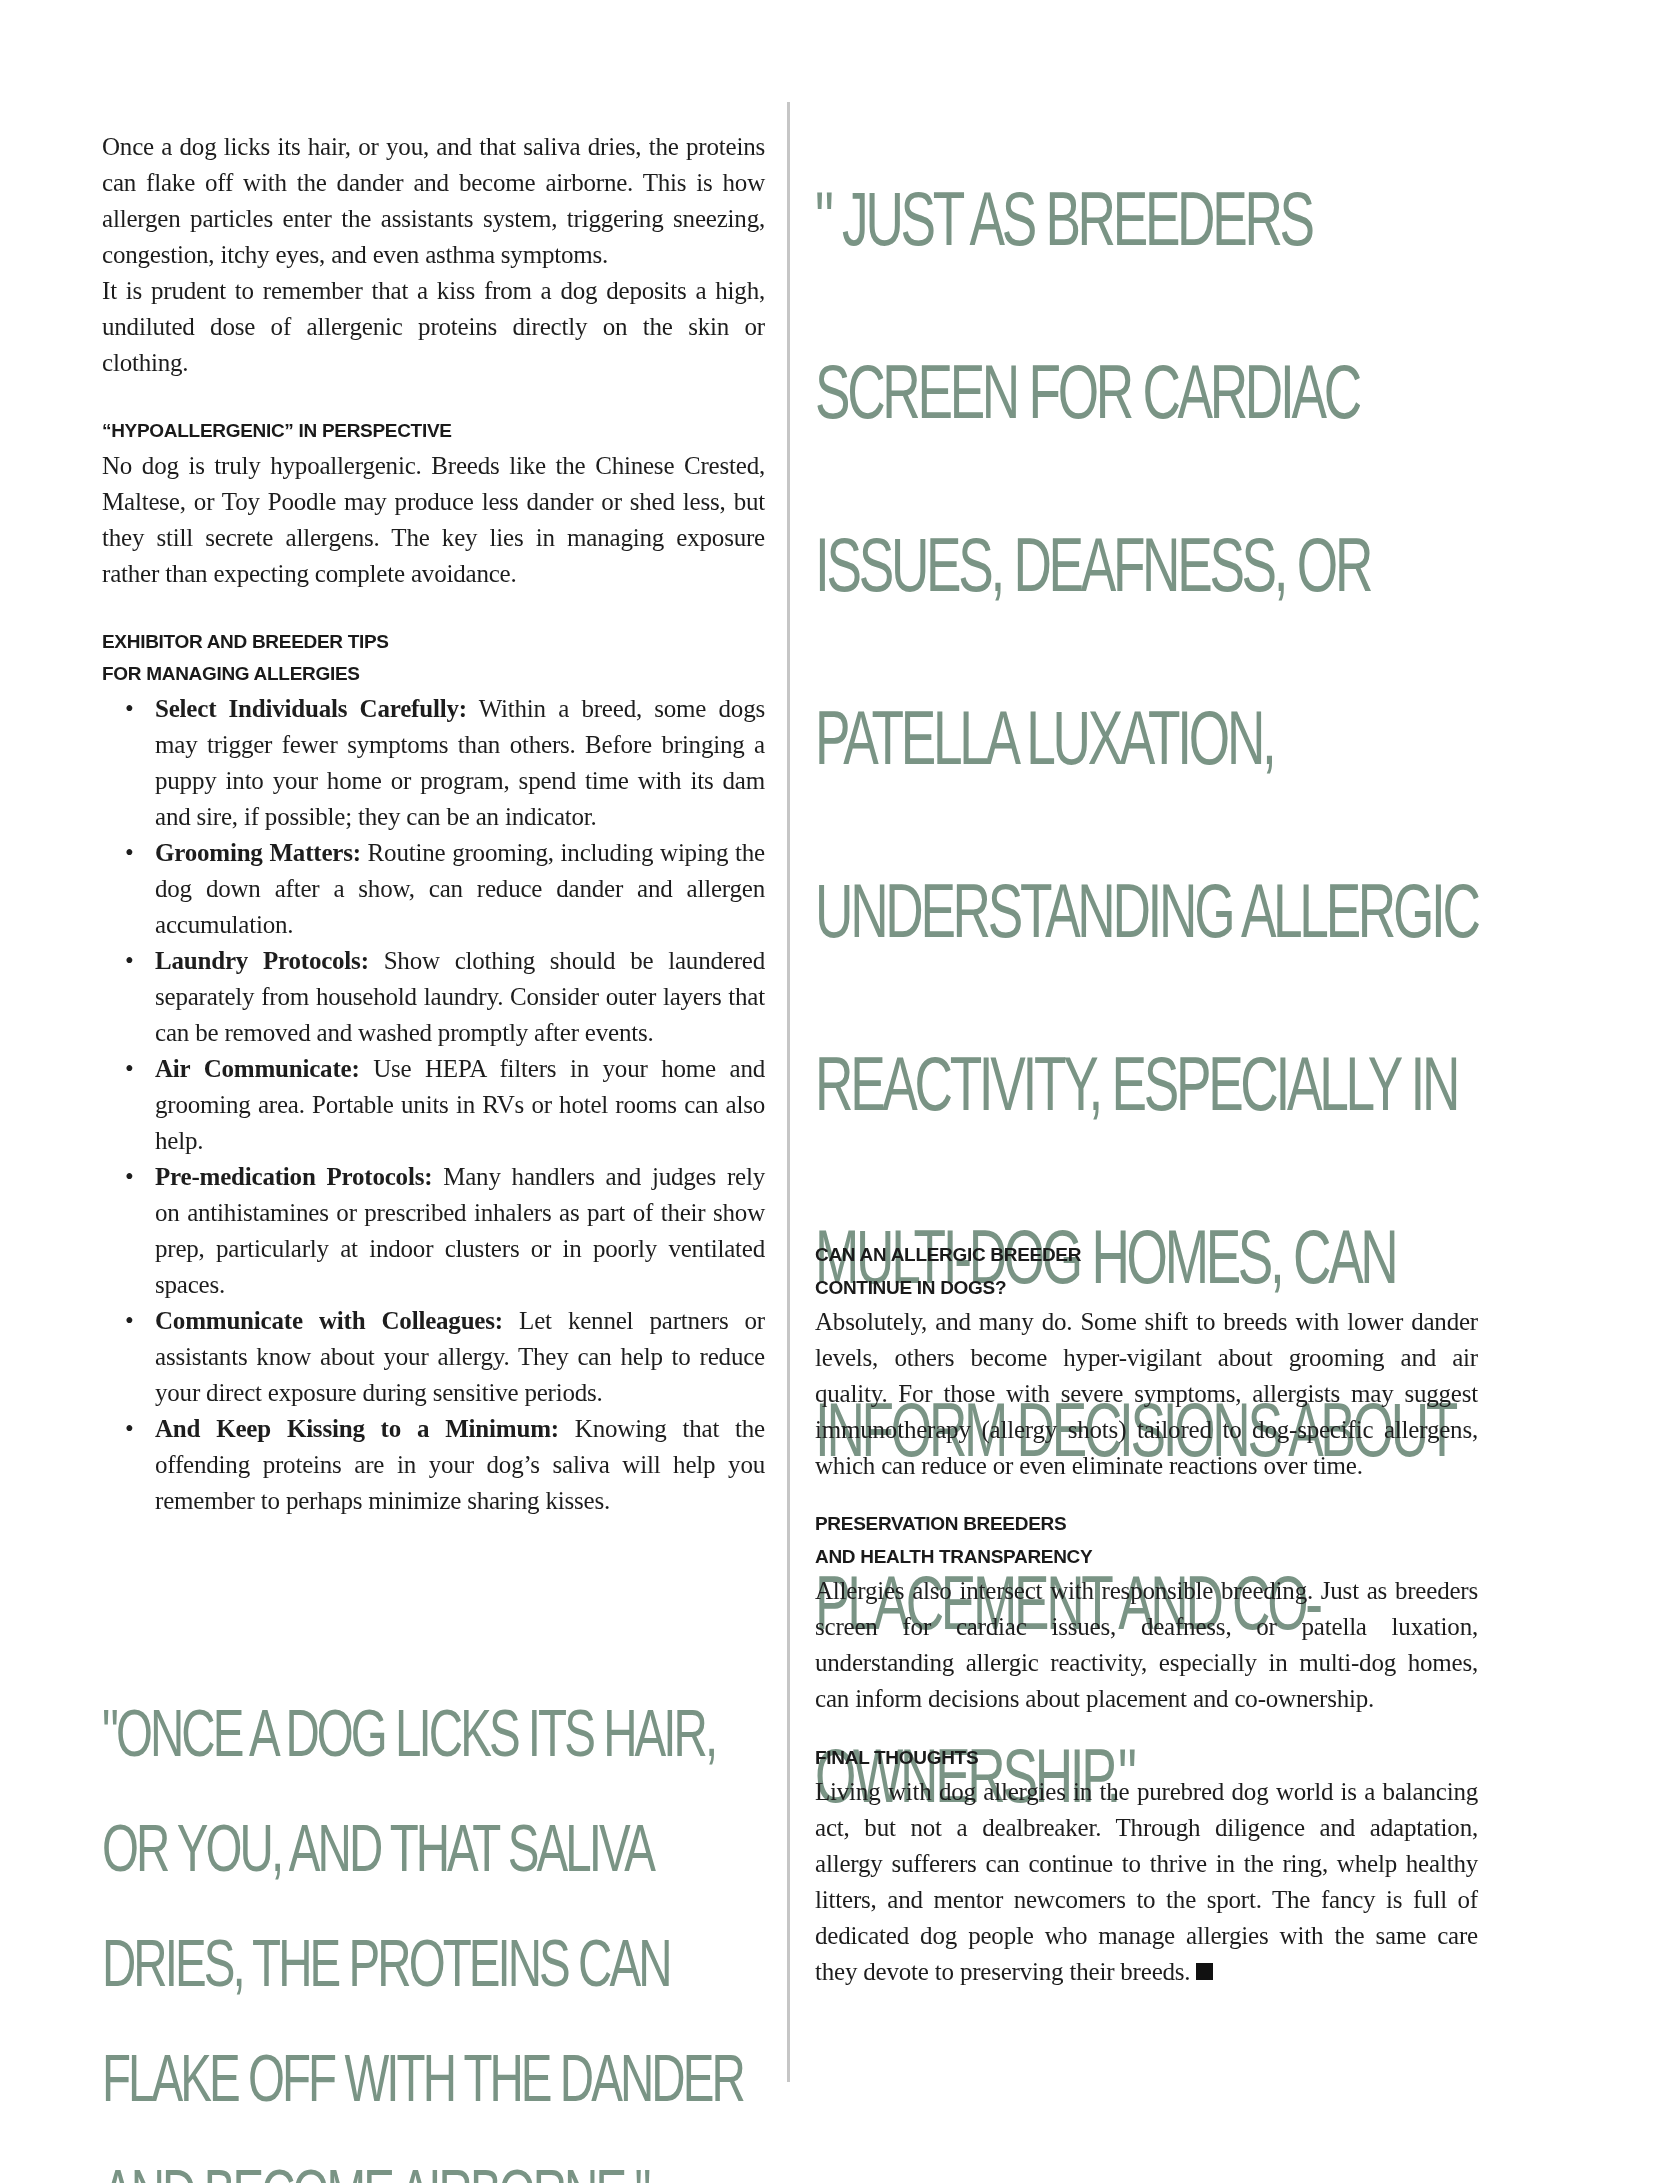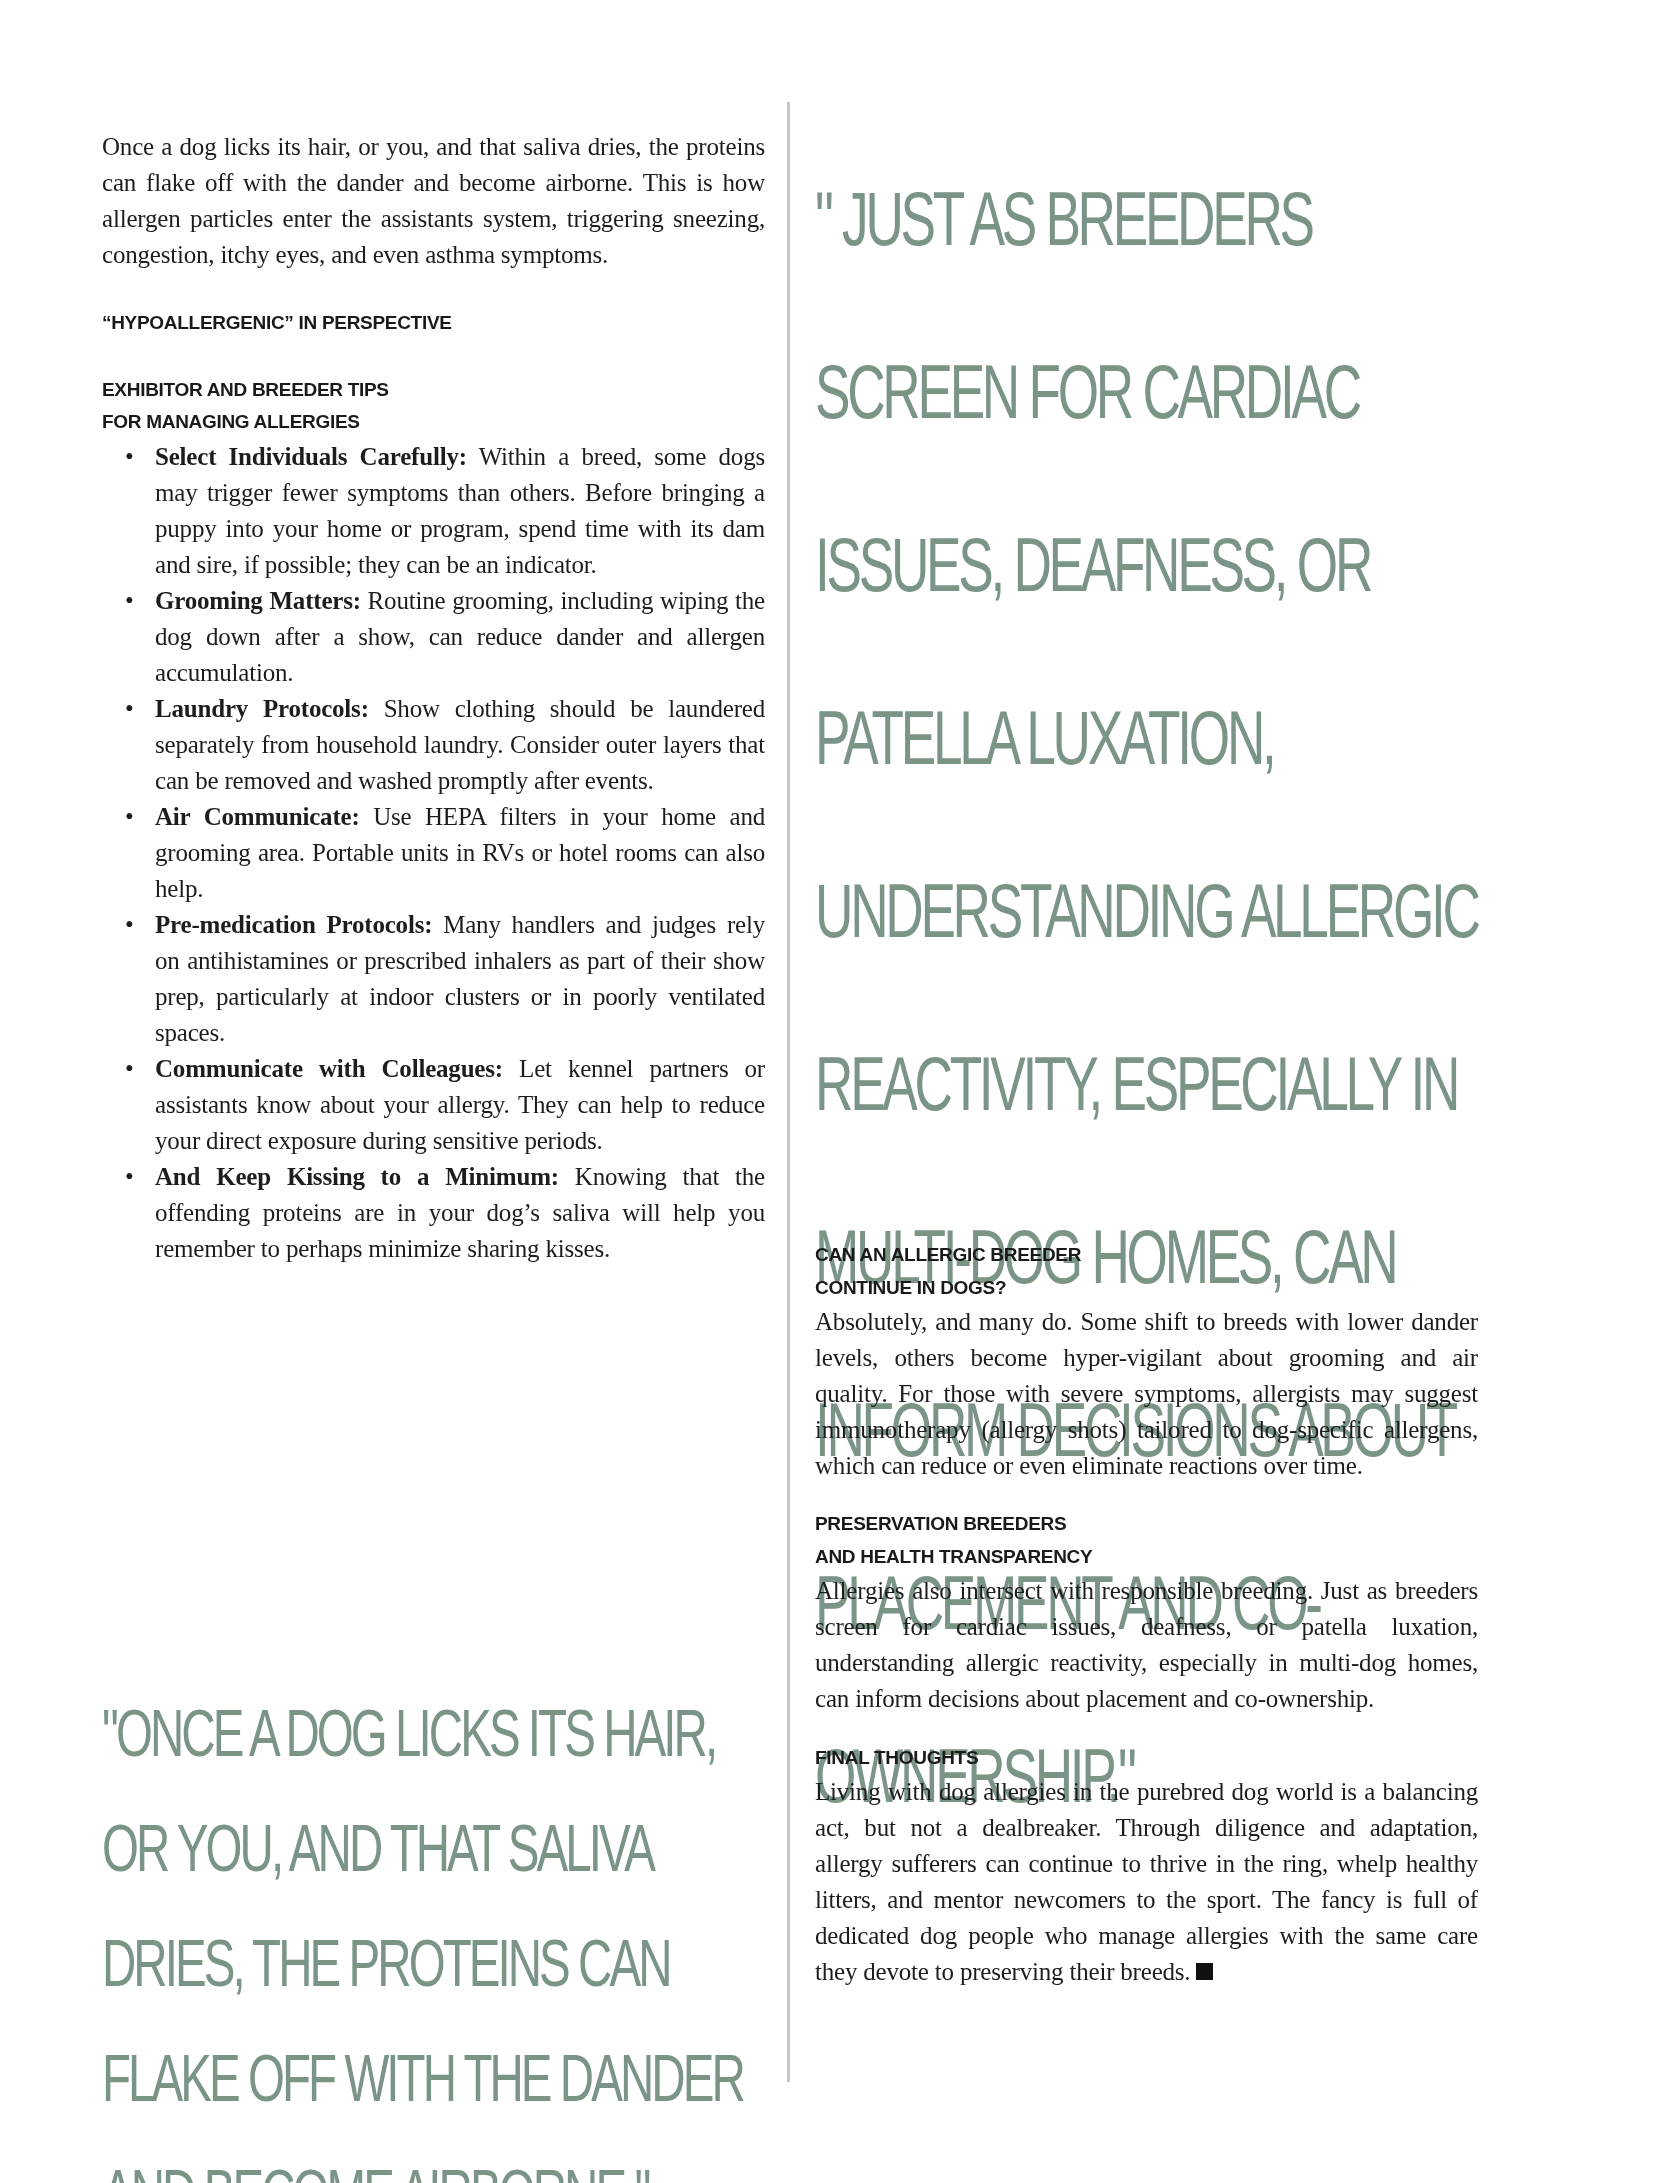--- a/index.html
+++ b/index.html
@@ -64,23 +64,25 @@
 </style>
 </head>
 <body>
 
 <div class="page">
 
   <div class="divider"></div>
 
   <div class="col-left">
     <p class="body-text">Once a dog licks its hair, or you, and that saliva dries, the proteins can flake off with the dander and become airborne. This is how allergen particles enter the assistants system, triggering sneezing, congestion, itchy eyes, and even asthma symptoms.</p>
+    <p class="body-text">It is prudent to remember that a kiss from a dog deposits a high, undiluted dose of allergenic proteins directly on the skin or clothing.</p>
 
     <div class="sec" style="margin-top:34px;">
       <h2 class="heading">“HYPOALLERGENIC” IN PERSPECTIVE</h2>
+      <p class="body-text">No dog is truly hypoallergenic. Breeds like the Chinese Crested, Maltese, or Toy Poodle may produce less dander or shed less, but they still secrete allergens. The key lies in managing exposure rather than expecting complete avoidance.</p>
     </div>
 
     <div class="sec" style="margin-top:34px;">
       <h2 class="heading">
         <span>EXHIBITOR AND BREEDER TIPS</span><br>
         <span>FOR MANAGING ALLERGIES</span>
       </h2>
       <ul class="tips">
         <li>
             <span class="bullet">•</span>

